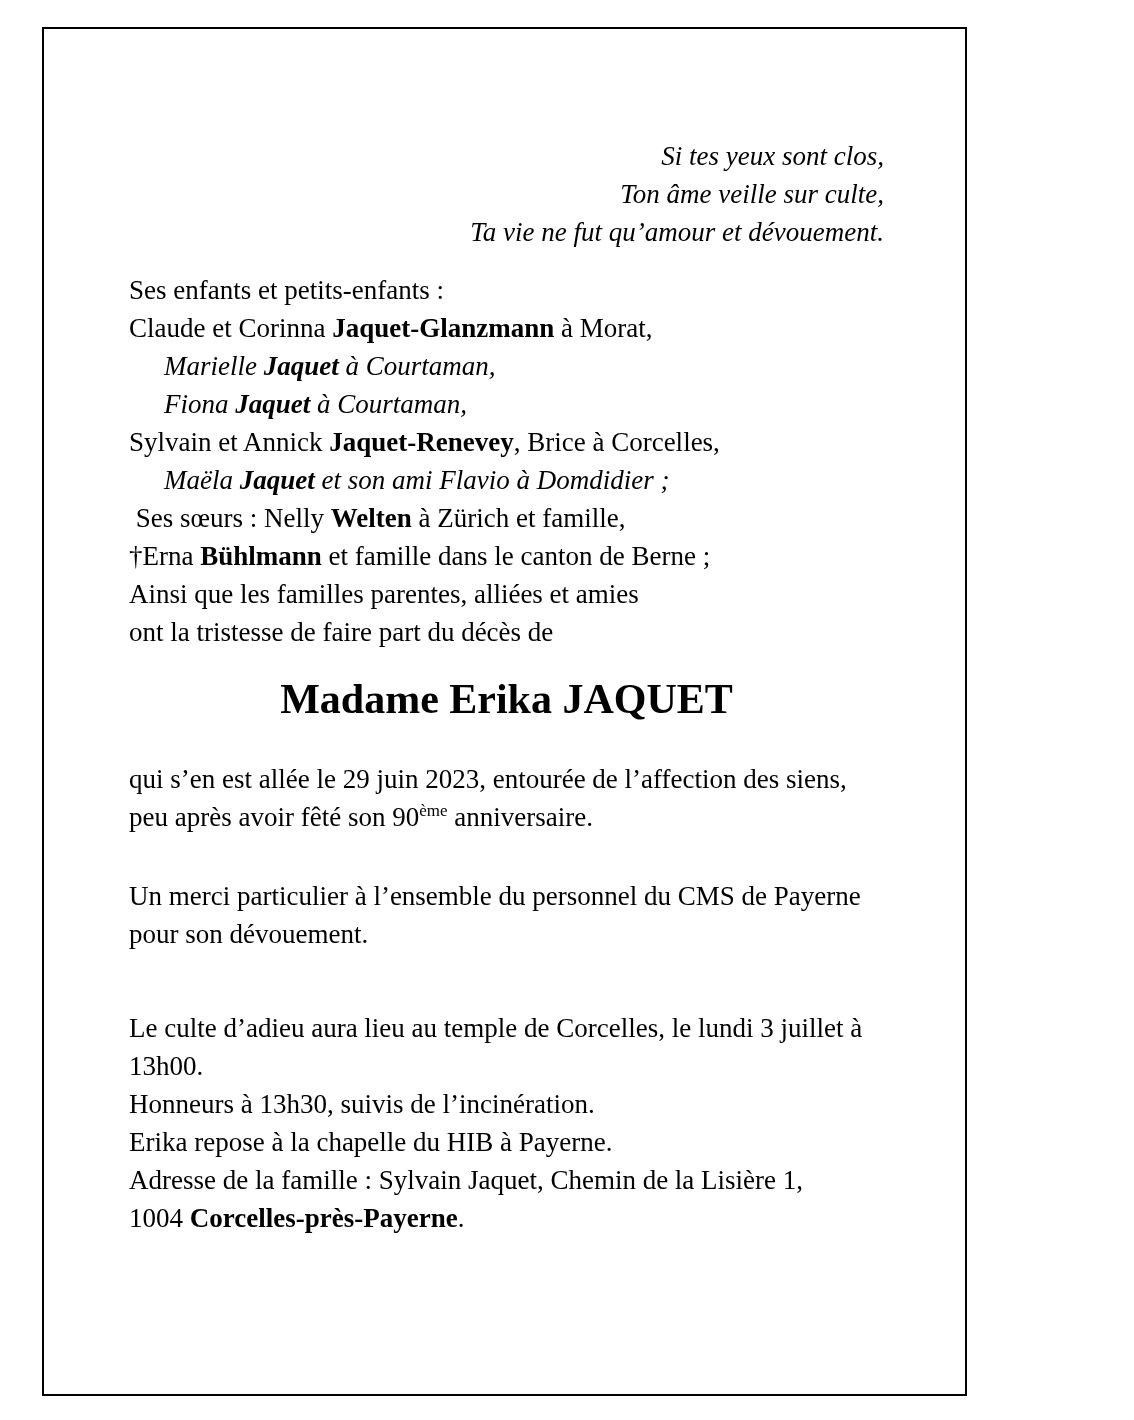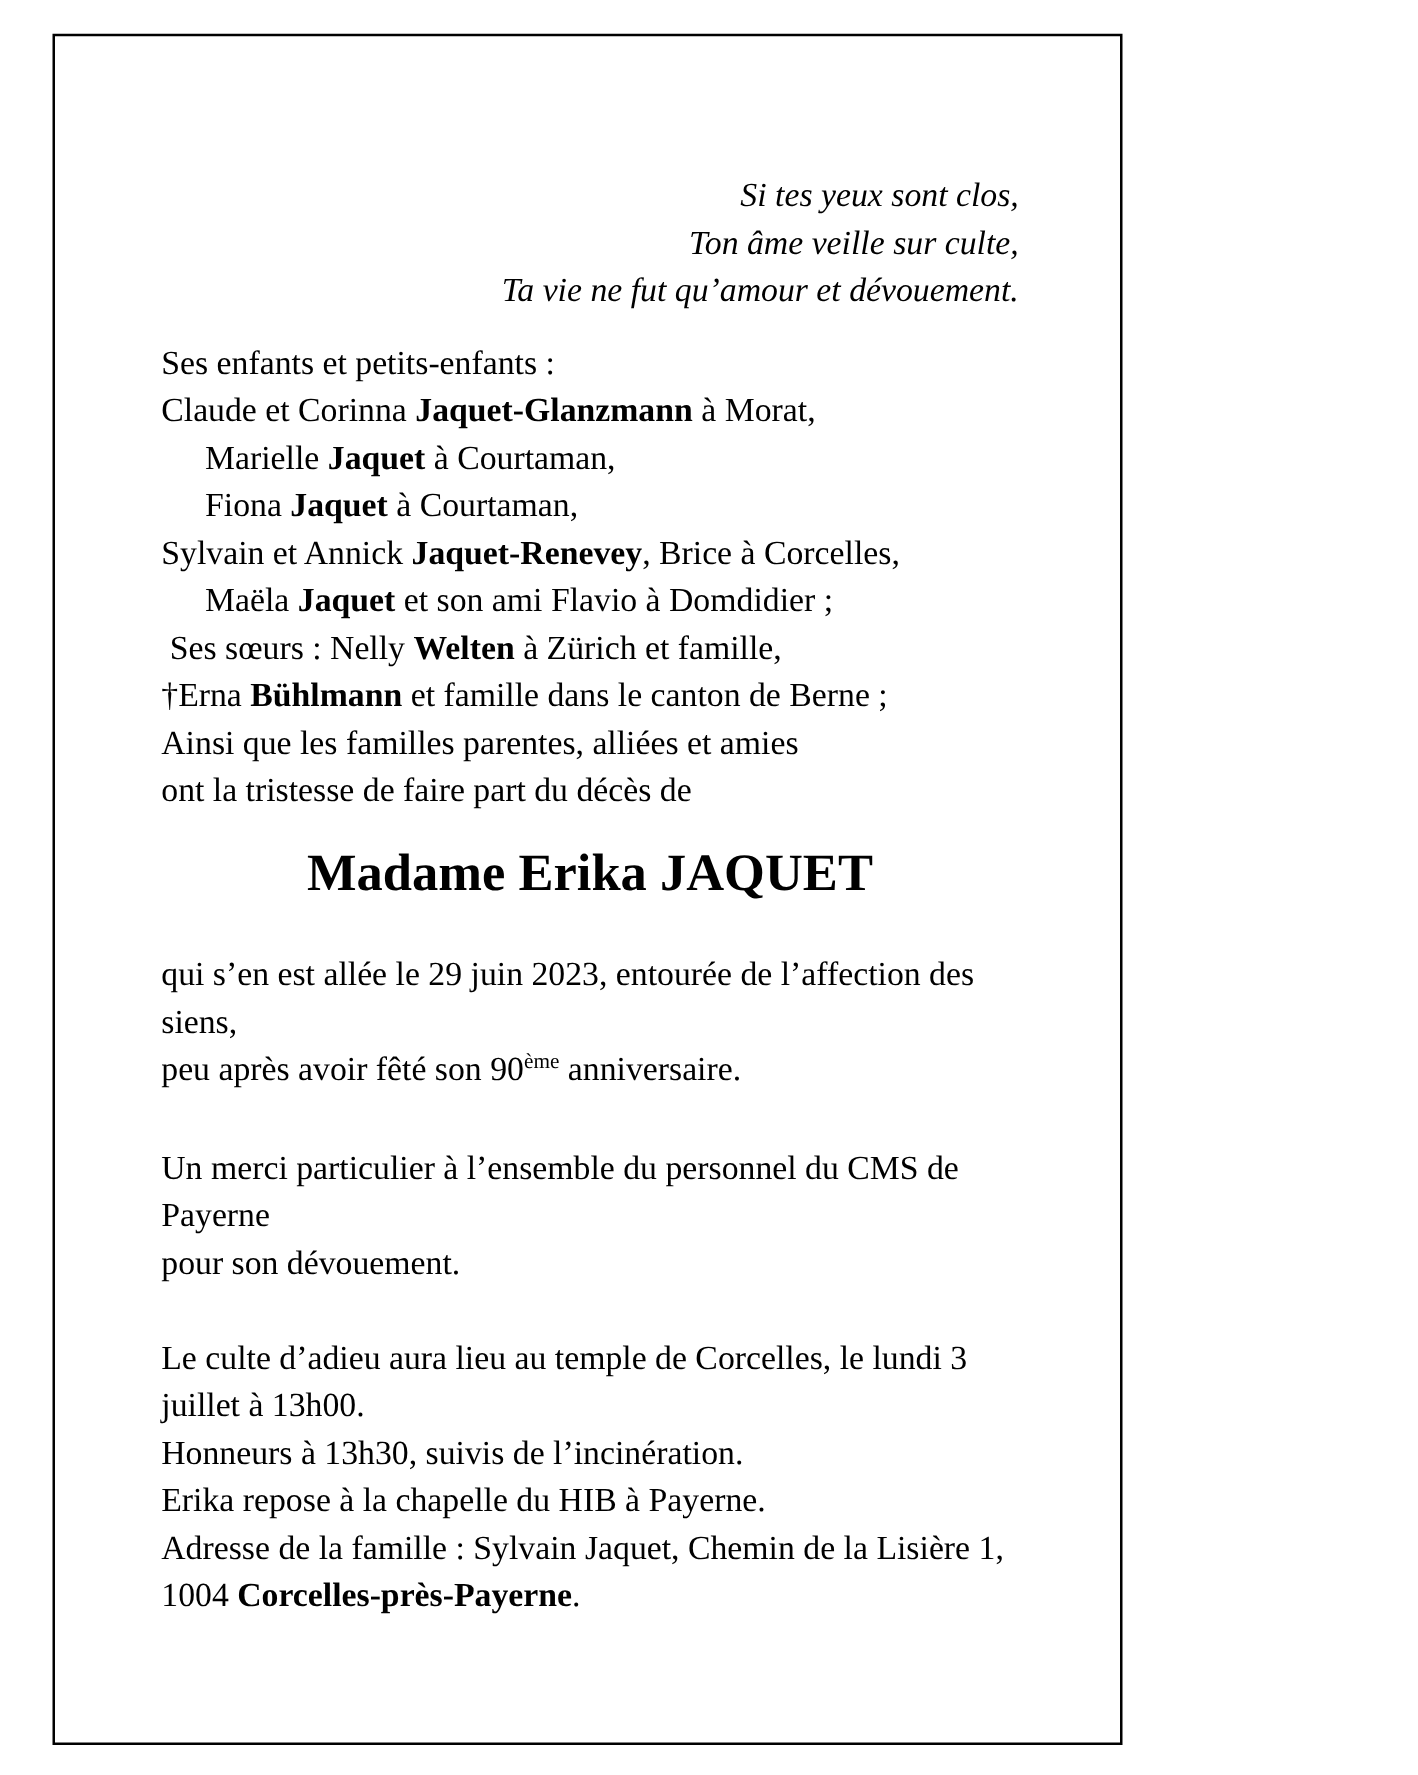--- a/index.html
+++ b/index.html
@@ -11,21 +11,21 @@
     width: 1134px;
     height: 1420px;
     position: relative;
     font-family: "Liberation Serif", "DejaVu Serif", serif;
     color: #000000;
   }
   .page-border {
     position: absolute;
     left: 42px;
     top: 27px;
-    width: 856px;
+    width: 925px;
     height: 1369px;
     box-sizing: border-box;
     border: 2px solid #000000;
     padding: 108px 81px 0 85px;
   }
   .line {
     white-space: pre-wrap;
   }
   .b { font-weight: bold; text-align: right; }
   .sup {
@@ -51,22 +51,22 @@
     font-weight: bold;
     line-height: 50px;
   }
   .para {
     font-size: 27px;
     line-height: 38px;
     margin-top: 20px;
   }
   .death-block   { margin-top: 36px; }
   .thanks-block  { margin-top: 41px; }
-  .ceremony-block{ margin-top: 38px; }
-  .indent-1 { padding-left: 35px; }
+  .ceremony-block{ margin-top: 56px; }
+  .indent-1 { padding-left: 35px; font-style: italic; }
 </style>
 </head>
 <body>
 
 <div class="page-border">
 
   <div class="epigraph">
       <div class="line"><span>Si tes yeux sont clos,</span></div>
       <div class="line"><span>Ton âme veille sur culte,</span></div>
       <div class="line"><span>Ta vie ne fut qu’amour et dévouement.</span></div>

